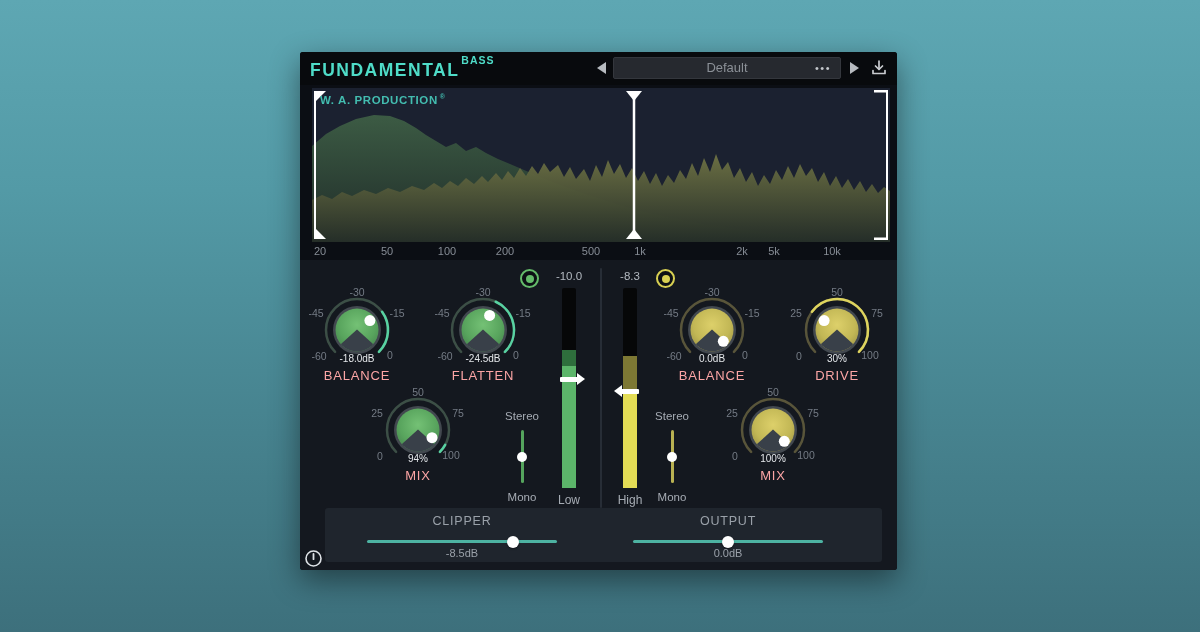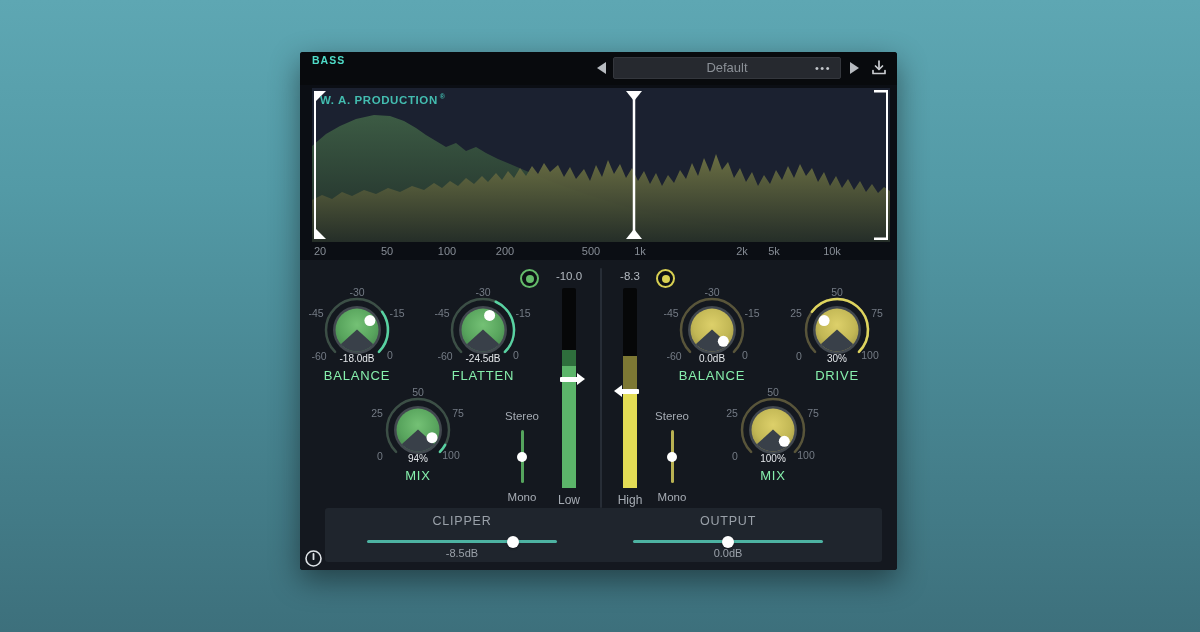--- a/index.html
+++ b/index.html
@@ -40,21 +40,21 @@
   .controls { position:absolute; left:0; top:208px; width:597px; height:310px; background:#14181f; }
   .band-divider { position:absolute; left:300px; top:8px; width:2px; height:240px; background:#272d36; border-radius:1px; }
 
   .led { position:absolute; width:19px; height:19px; border-radius:50%; border:2px solid; background:#0c0f14; cursor:pointer; }
   .led i { position:absolute; left:50%; top:50%; width:8px; height:8px; border-radius:50%; transform:translate(-50%,-50%); }
 
   .knob { position:absolute; width:124px; height:112px; cursor:pointer; }
   .knob svg { position:absolute; left:0; top:0; }
   .kscale { position:absolute; transform:translate(-50%,-50%); font-size:10.5px; color:#747b85; white-space:nowrap; }
   .kvalue { position:absolute; transform:translate(-50%,-50%); font-size:10px; color:#e4e7ea; white-space:nowrap; }
-  .kname  { position:absolute; transform:translate(-50%,-50%); font-size:13px; letter-spacing:0.8px; color:#86efac; white-space:nowrap; }
+  .kname  { position:absolute; transform:translate(-50%,-50%); font-size:13px; letter-spacing:0.8px; color:#fca5a5; white-space:nowrap; }
 
   .meter { position:absolute; width:32px; height:240px; }
   .meter-readout { position:absolute; left:0; top:0; width:32px; text-align:center; font-size:11.5px; color:#b3b9c0; }
   .meter-bar { position:absolute; left:9px; top:18px; width:14px; height:200px; background:#060708; border-radius:2px; }
   .meter-fill-bright, .meter-fill-dim { position:absolute; left:0; width:14px; }
   .meter-handle { position:absolute; left:-2px; width:18px; height:5px; background:#fff; border-radius:1px; }
   .meter-handle .tri { position:absolute; top:-3.5px; width:0; height:0; border-top:6px solid transparent; border-bottom:6px solid transparent; }
   .meter-name { position:absolute; left:0; top:223px; width:32px; text-align:center; font-size:12px; color:#a6acb4; }
 
   .wslider { position:absolute; width:32px; height:100px; }
@@ -74,20 +74,21 @@
   .info-btn { position:absolute; left:4px; top:497px; width:19px; height:19px; cursor:pointer; }
 </style>
 </head>
 <body>
 
 <div class="stage">
   <div class="plugin">
 
     <div class="header">
       <div class="logo">
+        <span class="logo-main">FUNDAMENTAL</span>
         <span class="logo-sub">BASS</span>
       </div>
       <div class="arrow-btn" style="left:294px;">
         <span class="tri-left"></span>
       </div>
       <div class="preset-box">
         <span class="preset-name">Default</span>
         <span class="preset-dots">•••</span>
       </div>
       <div class="arrow-btn" style="left:547px;">

